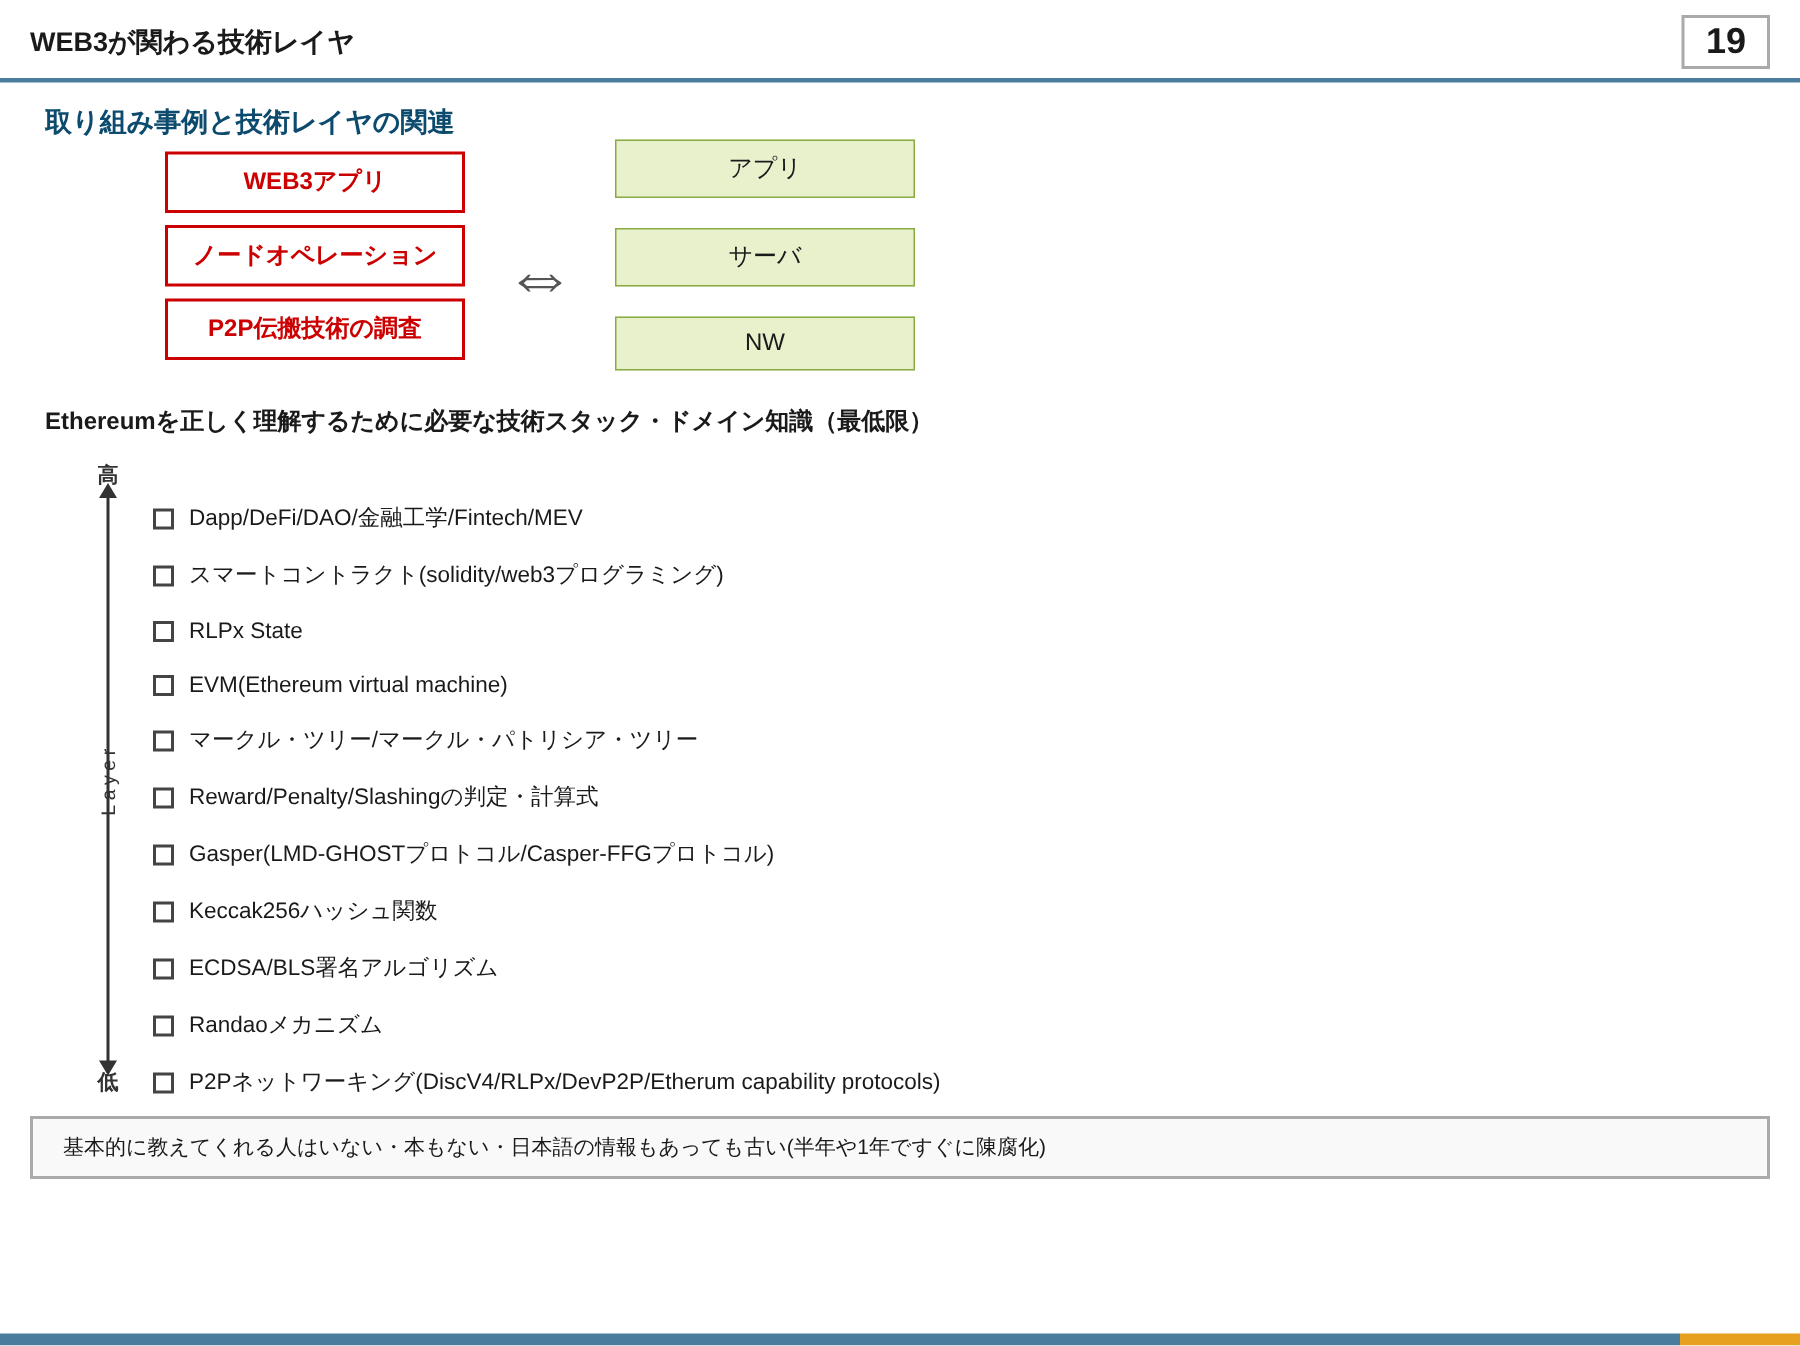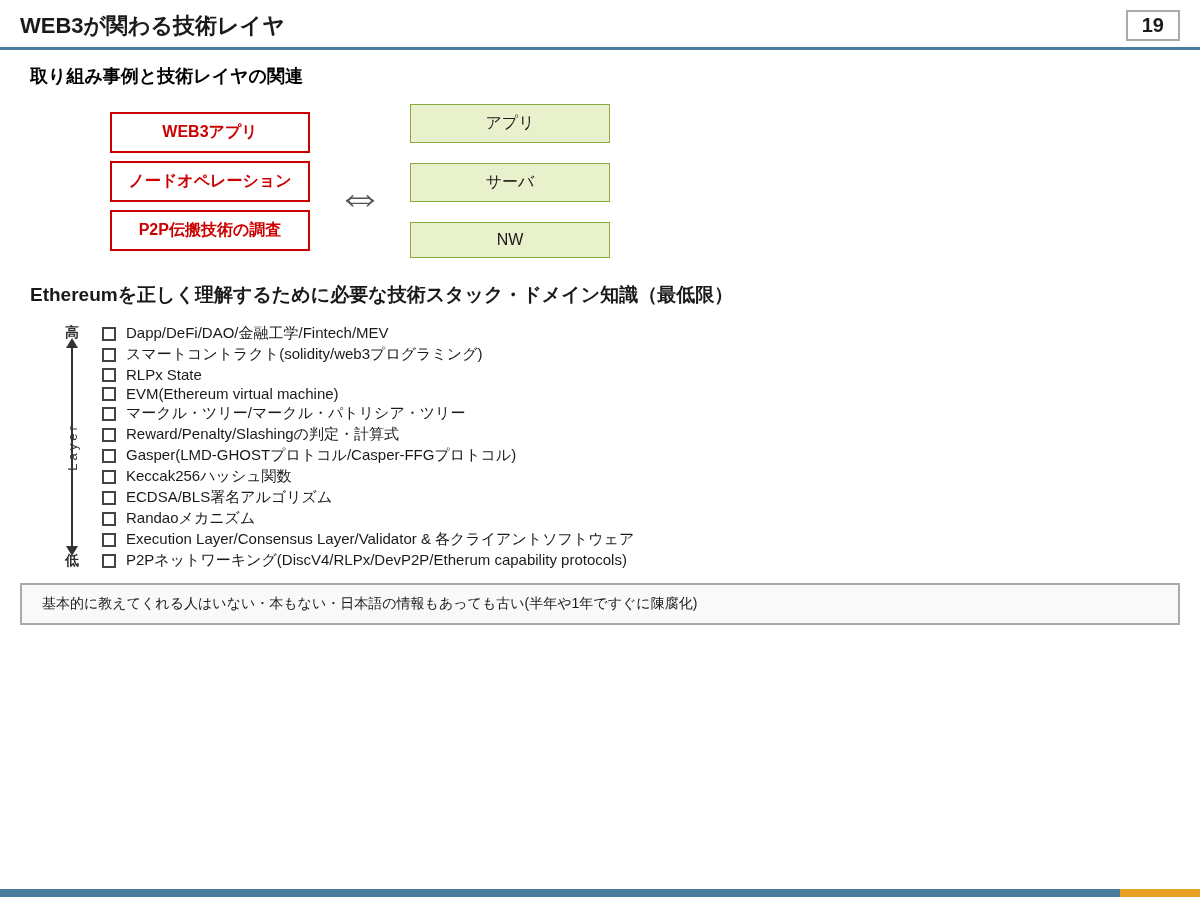--- a/index.html
+++ b/index.html
@@ -14,43 +14,42 @@
 
     
     .page-header {
       display: flex;
       justify-content: space-between;
       align-items: center;
       padding: 10px 20px 6px 20px;
       border-bottom: 3px solid #4a7c9e;
     }
     .page-title {
-      font-size: 22px;
+      font-size: 18px;
       font-weight: bold;
       color: #1a1a1a;
     }
     .page-number {
-      font-size: 20px;
+      font-size: 24px;
       font-weight: bold;
       color: #1a1a1a;
       border: 2px solid #aaa;
       padding: 2px 14px;
     }
 
     
     .content {
       padding: 14px 30px 10px 30px;
     }
 
     
     .section1-title {
       font-size: 18px;
       font-weight: bold;
-      color: #000000;
-      margin-bottom: 16px;
+      color: #0c4a6e;
     }
 
     .diagram-area {
       display: flex;
       align-items: center;
       margin-left: 80px;
       margin-bottom: 24px;
       gap: 0;
     }
 
@@ -96,37 +95,38 @@
       background: #e8f0cc;
       padding: 8px 20px;
       font-size: 16px;
       color: #1a1a1a;
       min-width: 200px;
       text-align: center;
     }
 
     
     .section2-title {
-      font-size: 19px;
+      font-size: 16px;
       font-weight: bold;
       color: #1a1a1a;
       margin-bottom: 16px;
     }
 
     .list-container {
       display: flex;
       margin-left: 20px;
       gap: 0;
     }
 
     .items-list {
       display: flex;
       flex-direction: column;
-      gap: 2px;
+      gap: 19px;
       flex: 1;
+      margin-top: 28px;
     }
 
     .list-item {
       display: flex;
       align-items: center;
       gap: 10px;
       font-size: 15px;
       color: #1a1a1a;
     }
 
@@ -246,24 +246,20 @@
         <div class="list-item">
           <span class="checkbox"></span>
           <span>ECDSA/BLS署名アルゴリズム</span>
         </div>
         <div class="list-item">
           <span class="checkbox"></span>
           <span>Randaoメカニズム</span>
         </div>
         <div class="list-item">
           <span class="checkbox"></span>
-          <span>Execution Layer/Consensus Layer/Validator &amp; 各クライアントソフトウェア</span>
-        </div>
-        <div class="list-item">
-          <span class="checkbox"></span>
           <span>P2Pネットワーキング(DiscV4/RLPx/DevP2P/Etherum capability protocols)</span>
         </div>
       </div>
   </div>
 </div>
 
 <div class="footer-box">
   <span>基本的に教えてくれる人はいない・本もない・日本語の情報もあっても古い(半年や1年ですぐに陳腐化)</span>
 </div>
 

